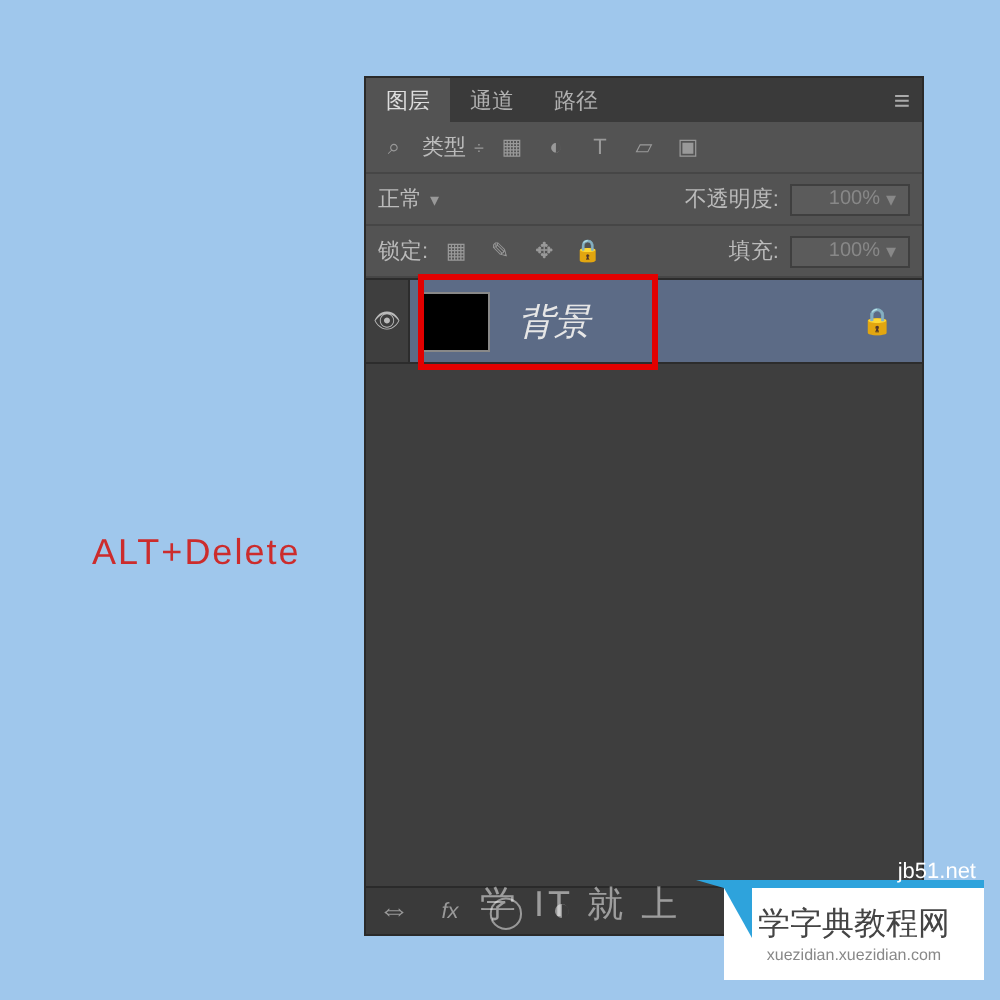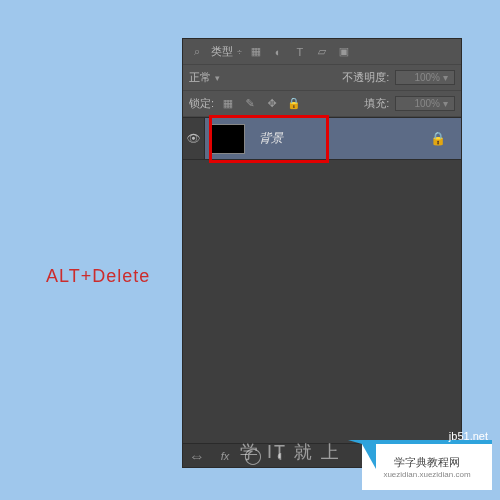--- a/index.html
+++ b/index.html
@@ -47,21 +47,21 @@
     border-bottom: 1px solid #2c2c2c;
   }
   .eye-col {
     width: 22px; height: 100%; display: flex; align-items: center; justify-content: center;
     border-right: 1px solid #2c2c2c; background: #3e3e3e;
   }
   .thumb {
     width: 34px; height: 30px; background: #000; margin-left: 6px;
     border: 1px solid #888;
   }
-  .layer-name { color: #e6e6e6; font-style: italic; font-size: 12px; margin-left: 14px; }
+  .layer-name { color: #e6e6e6; font-style: italic; font-size: 18px; margin-left: 14px; }
   .lock { margin-left: auto; margin-right: 14px; color: #cfcfcf; font-size: 13px; }
   .red-box {
     position: absolute; border: 3px solid #e20000;
     pointer-events: none;
   }
 
   .panel-footer {
     height: 24px; background: #3a3a3a; border-top: 1px solid #2a2a2a;
     display: flex; align-items: center; padding: 0 6px; gap: 12px; color: #999;
   }
@@ -81,20 +81,26 @@
     width: 0; height: 0;
   }
   .wm-faint { position: absolute; color: rgba(255,255,255,.5); font-size: 18px; letter-spacing: 2px; }
 </style>
 </head>
 <body>
 
 <div class="shortcut">ALT+Delete</div>
 
 <div class="panel">
+  <div class="panel-tabs">
+    <div class="tab active">图层</div>
+    <div class="tab">通道</div>
+    <div class="tab">路径</div>
+    <div class="panel-menu">≡</div>
+  </div>
 
   <div class="row">
     <span class="iconbtn">⌕</span>
     <span class="dd">
       <span>类型</span>
       <span class="chev">÷</span>
     </span>
     <span class="iconbtn">▦</span>
     <span class="iconbtn">◐</span>
     <span class="iconbtn">T</span>
@@ -149,16 +155,16 @@
     <span class="sp"></span>
     <span class="iconbtn">🗀</span>
     <span class="iconbtn">⊞</span>
     <span class="iconbtn">🗑</span>
   </div>
 </div>
 
 <div class="wm-faint" style="left:240px; bottom:36px;margin-top:15px;">学 IT   就 上</div>
 
 <div class="wm-badge">
-  <div style="font-size:11px">学字典教程网</div>
+  <div style="font-size:16px">学字典教程网</div>
   <div style="font-size:8px;color:#888">xuezidian.xuezidian.com</div>
   <div style="position:absolute;right:4px;top:-14px;color:#fff;font-size:11px">jb51.net</div>
 </div>
 
 </body></html>

